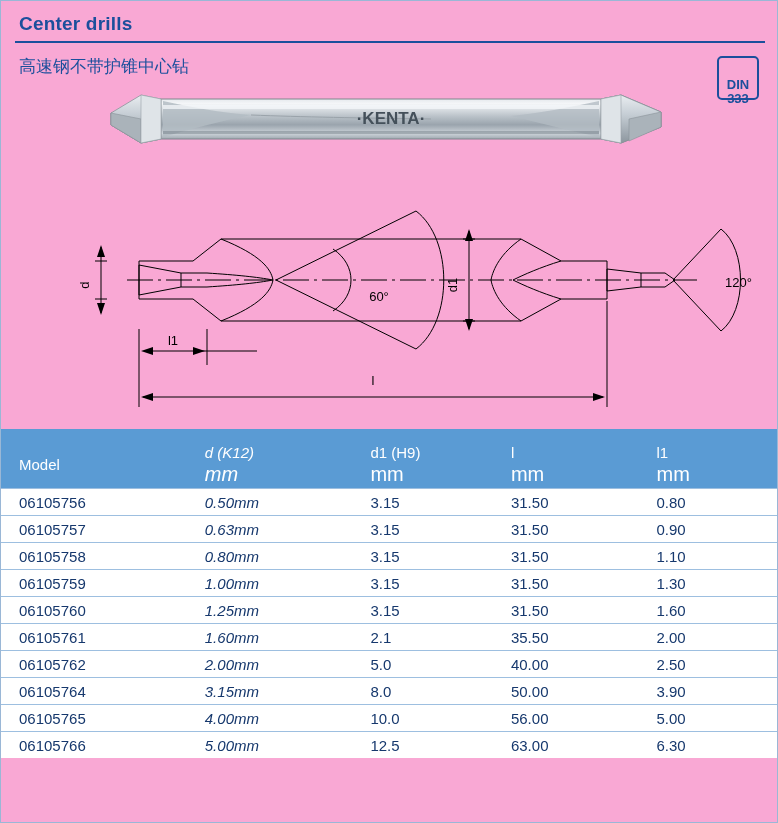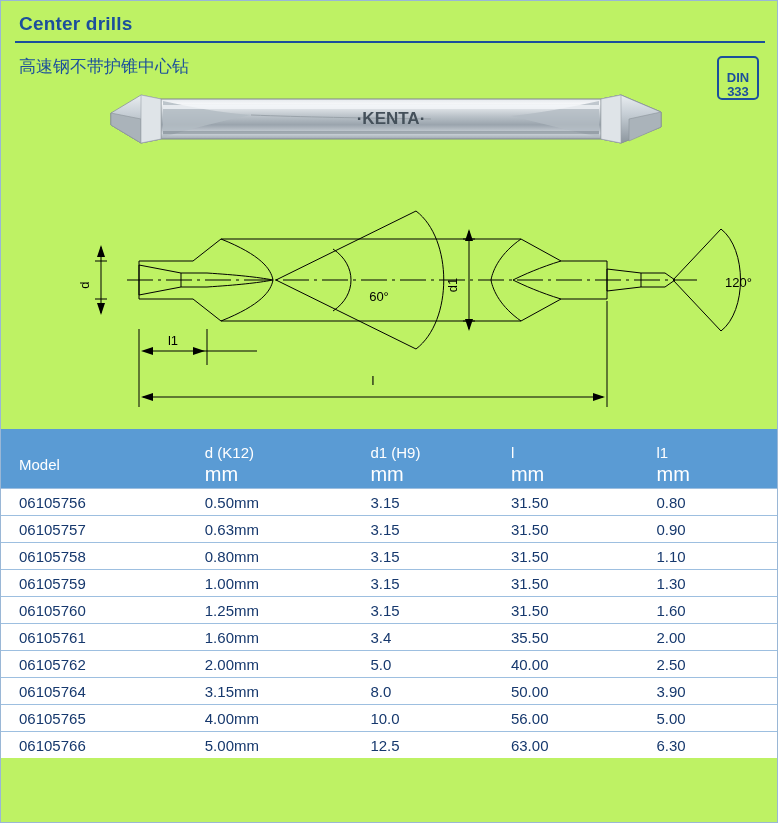--- a/index.html
+++ b/index.html
@@ -9,21 +9,21 @@
   }
   body {
     font-family: "Liberation Sans", sans-serif;
   }
   #page {
     position: relative;
     width: 778px;
     height: 823px;
     box-sizing: border-box;
     border: 1px solid #9ab7d6;
-    background: #bef264;
+    background: #f9a8d4;
     overflow: hidden;
   }
 
   
   .title-en {
     position: absolute;
     left: 18px;
     top: 12px;
     font-size: 19px;
     font-weight: bold;
@@ -53,21 +53,21 @@
     top: 55px;
     width: 42px;
     height: 44px;
     border: 2px solid #1b4f9c;
     border-radius: 5px;
     color: #1b4f9c;
     font-size: 13px;
     font-weight: bold;
     text-align: center;
     line-height: 1.05;
-    padding-top: 13px;
+    padding-top: 20px;
     box-sizing: border-box;
   }
   .din-badge .l1 { display: block; }
   .din-badge .l2 { display: block; }
 
   
   .photo {
     position: absolute;
     left: 100px;
     top: 78px;
@@ -115,21 +115,21 @@
   }
   table.spec tbody td {
     border-top: 1px solid #9dbfe0;
     padding: 3px 0 3px 0;
     color: #16386d;
     font-size: 15px;
     background: #ffffff;
     height: 20px;
   }
   .c0 { padding-left: 18px !important; width: 185px; }
-  .c1 { padding-left: 0px !important; width: 165px; }
+  .c1 { padding-left: 0px !important; width: 165px; font-style: italic; }
   .c2 { width: 140px; }
   .c3 { width: 145px; }
   .c4 { width: 120px; }
   th.c0 { padding-left: 18px !important; }
 </style>
 </head>
 <body>
 
 <div id="page">
 
@@ -300,21 +300,21 @@
         <tr>
           <td class="c0">06105760</td>
           <td class="c1">1.25mm</td>
           <td class="c2">3.15</td>
           <td class="c3">31.50</td>
           <td class="c4">1.60</td>
         </tr>
         <tr>
           <td class="c0">06105761</td>
           <td class="c1">1.60mm</td>
-          <td class="c2">3.4</td>
+          <td class="c2">2.1</td>
           <td class="c3">35.50</td>
           <td class="c4">2.00</td>
         </tr>
         <tr>
           <td class="c0">06105762</td>
           <td class="c1">2.00mm</td>
           <td class="c2">5.0</td>
           <td class="c3">40.00</td>
           <td class="c4">2.50</td>
         </tr>

